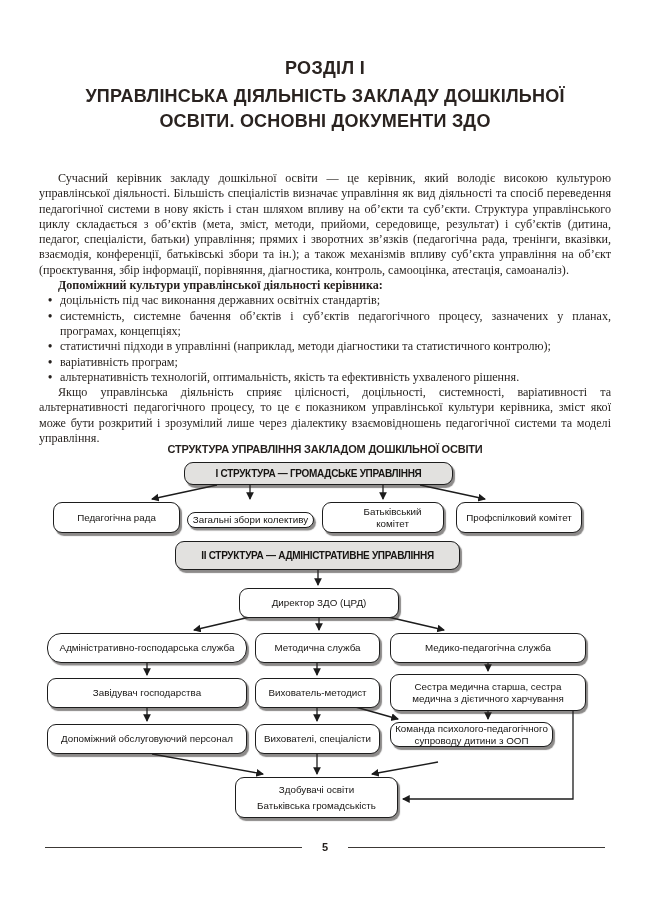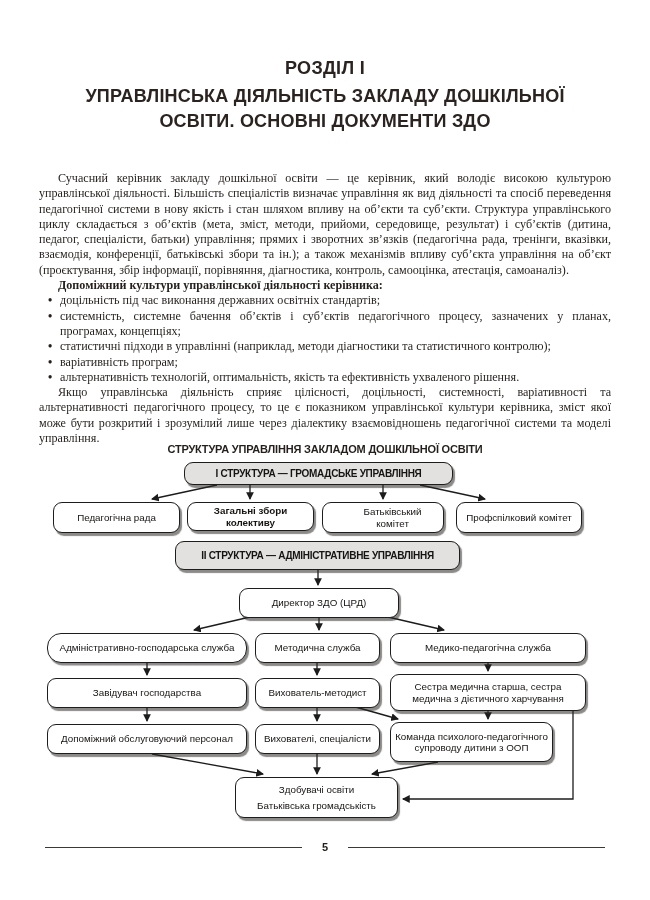--- a/index.html
+++ b/index.html
@@ -91,38 +91,38 @@
       <line x1="352" y1="266" x2="398" y2="279"></line>
       <line x1="152" y1="314" x2="263" y2="334"></line>
       <line x1="317" y1="314" x2="317" y2="334"></line>
       <line x1="438" y1="322" x2="372" y2="334"></line>
       <polyline points="573,271 573,359 403,359"></polyline>
     </g>
   </svg>
 
   <div class="dbox gray" style="left:184px; top:22px; width:269px; height:23px;">І СТРУКТУРА — ГРОМАДСЬКЕ УПРАВЛІННЯ</div>
   <div class="dbox" style="left:53px;  top:62px; width:127px; height:31px;">Педагогічна рада</div>
-  <div class="dbox" style="left:187px; top:62px; width:127px; height:29px;font-weight:bold;">Загальні збори колективу</div>
+  <div class="dbox" style="left:187px; top:72px; width:127px; height:16px;">Загальні збори колективу</div>
   <div class="dbox" style="left:322px; top:62px; width:122px; height:31px;padding-left:23px;">Батьківський комітет</div>
   <div class="dbox" style="left:456px; top:62px; width:126px; height:31px;">Профспілковий комітет</div>
 
   <div class="dbox gray" style="left:175px; top:101px; width:285px; height:29px;">ІІ СТРУКТУРА — АДМІНІСТРАТИВНЕ УПРАВЛІННЯ</div>
   <div class="dbox" style="left:239px; top:148px; width:160px; height:30px;">Директор ЗДО (ЦРД)</div>
 
   <div class="dbox" style="left:47px; top:193px; width:200px; height:30px;border-radius:14px;">Адміністративно-господарська служба</div>
   <div class="dbox" style="left:47px; top:238px; width:200px; height:30px;">Завідувач господарства</div>
   <div class="dbox" style="left:47px; top:284px; width:200px; height:30px;">Допоміжний обслуговуючий персонал</div>
 
   <div class="dbox" style="left:255px; top:193px; width:125px; height:30px;">Методична служба</div>
   <div class="dbox" style="left:255px; top:238px; width:125px; height:30px;">Вихователь-методист</div>
   <div class="dbox" style="left:255px; top:284px; width:125px; height:30px;">Вихователі, спеціалісти</div>
 
   <div class="dbox" style="left:390px; top:193px; width:196px; height:30px;">Медико-педагогічна служба</div>
   <div class="dbox" style="left:390px; top:234px; width:196px; height:37px;">Сестра медична старша, сестра медична з дієтичного харчування</div>
-  <div class="dbox" style="left:390px; top:282px; width:163px; height:40px;">Команда психолого-педагогічного супроводу дитини з ООП</div>
+  <div class="dbox" style="left:390px; top:282px; width:163px; height:25px;">Команда психолого-педагогічного супроводу дитини з ООП</div>
 
   <div class="dbox footer-lines" style="left:235px; top:337px; width:163px; height:41px;">
     <div>Здобувачі освіти</div>
     <div>Батьківська громадськість</div>
   </div>
 </div>
 
 <div class="pagefoot">
   <div class="rule"></div>
   <div class="pnum">5</div>

